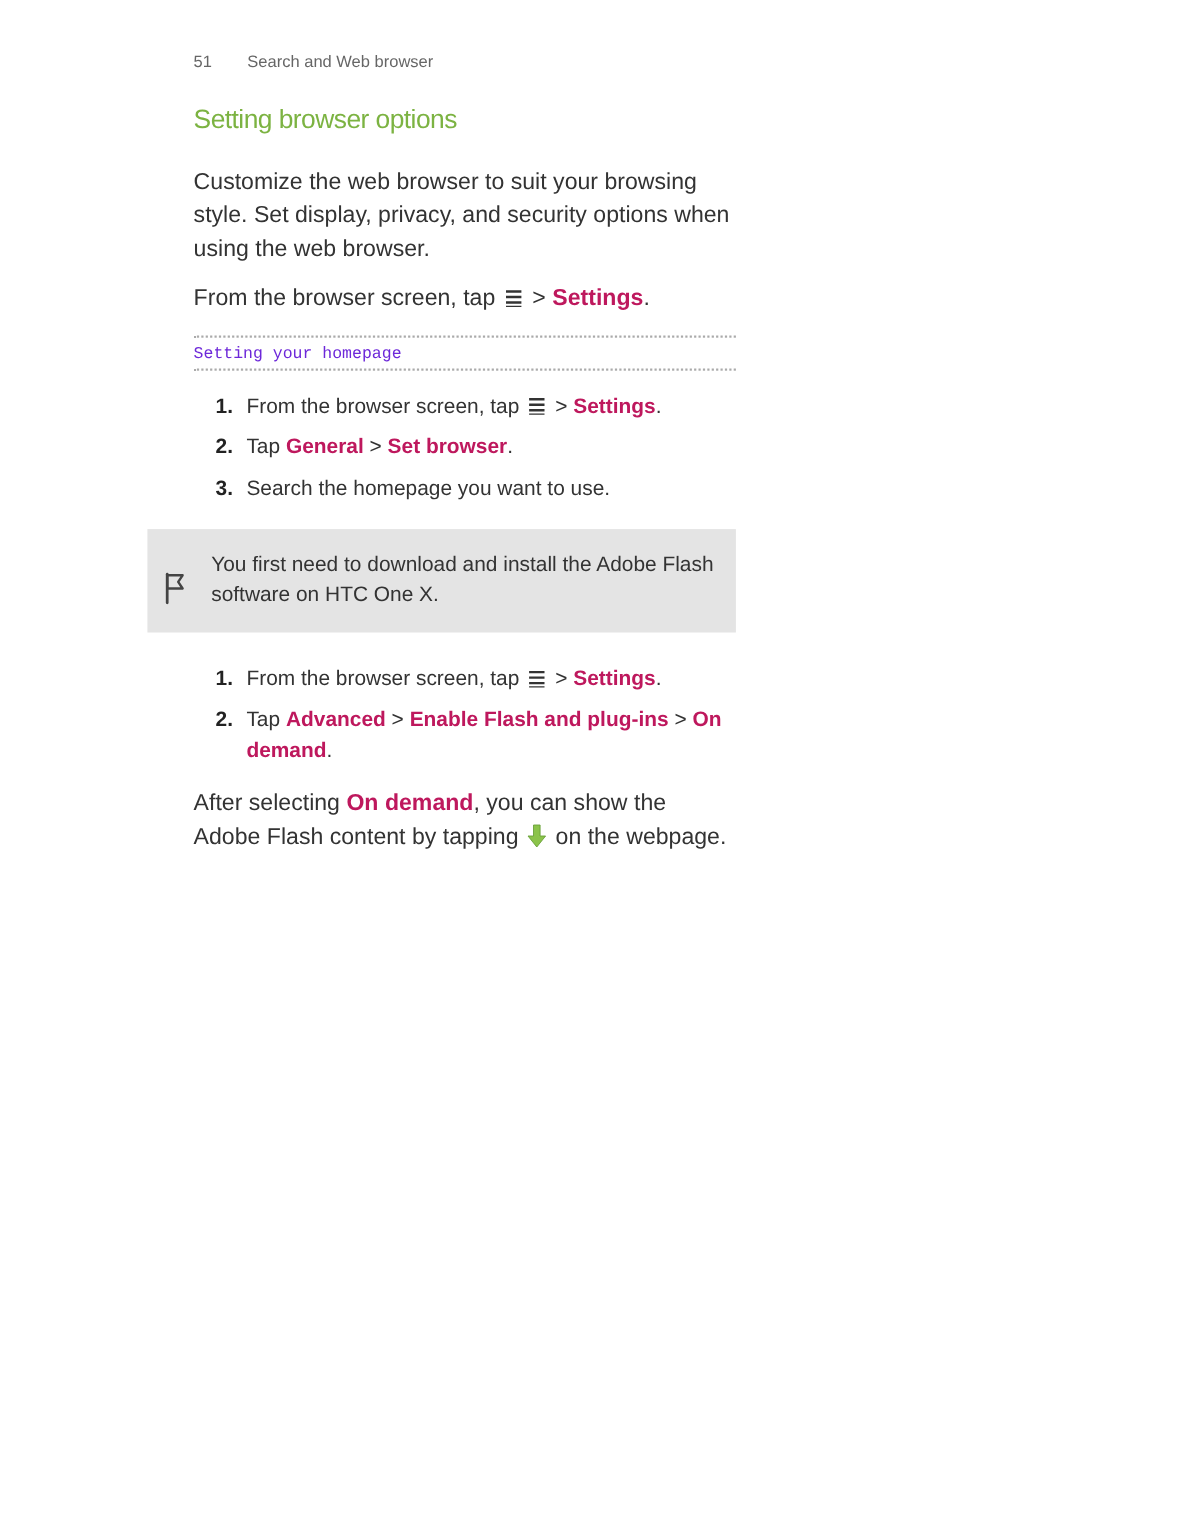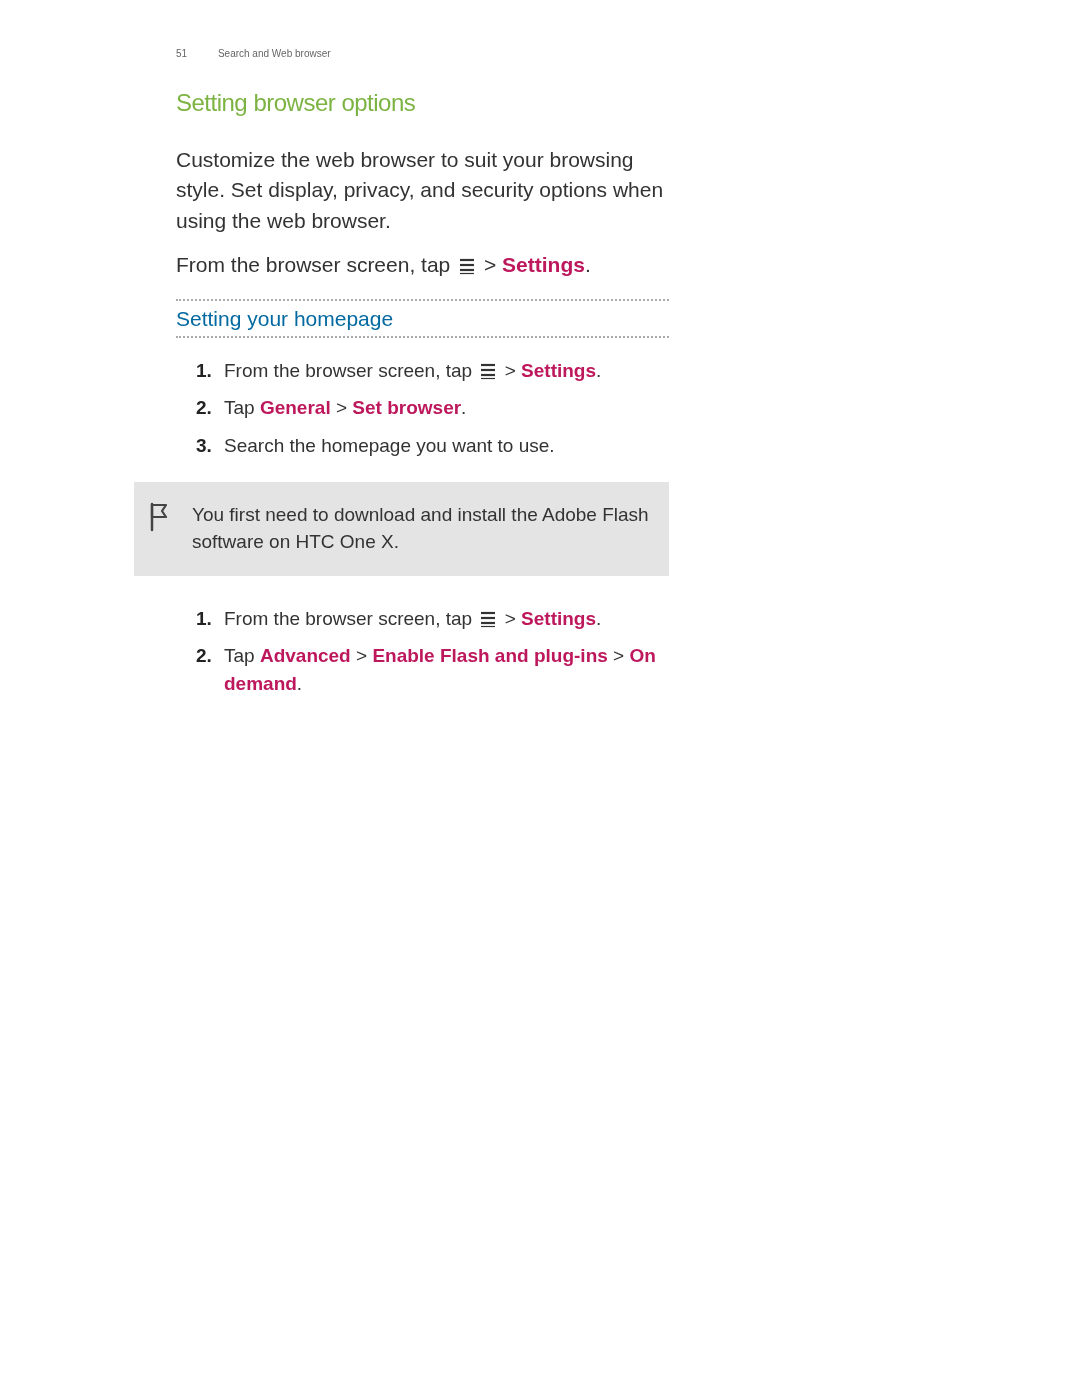--- a/index.html
+++ b/index.html
@@ -12,21 +12,21 @@
       background: #fff;
       width: 1080px;
       color: #333;
     }
     .page {
       padding: 48px 176px 48px 176px;
       max-width: 845px;
       margin-left: 0;
     }
     .header-line {
-      font-size: 10px;
+      font-size: 15px;
       color: #666;
       margin-bottom: 30px;
     }
     .page-number {
       margin-right: 28px;
     }
     .section-name {
       color: #666;
     }
     h1 {
@@ -48,28 +48,29 @@
     }
     .menu-icon {
       display: inline-block;
       vertical-align: -3px;
       margin: 0 2px;
     }
     .menu-icon svg {
       display: block;
     }
     h2 {
-      font-size: 21px;
+      font-size: 15px;
       font-weight: normal;
-      color: #0369a1;
+      color: #6d28d9;
       border-top: 2px dotted #aaa;
       border-bottom: 2px dotted #aaa;
       padding: 6px 0 5px 0;
       margin-top: 18px;
       margin-bottom: 14px;
+      font-family: Liberation Mono, monospace;
     }
     ol {
       list-style: none;
       counter-reset: item;
       padding-left: 20px;
       margin-bottom: 14px;
     }
     ol li {
       counter-increment: item;
       font-size: 19px;
@@ -83,21 +84,21 @@
       position: absolute;
       left: 0;
       font-weight: bold;
       color: #222;
     }
     .note-box {
       background: #e4e4e4;
       padding: 20px 20px 20px 14px;
       margin: 18px 0 24px -42px;
       display: flex;
-      align-items: flex-start;
+      align-items: flex-end;
       gap: 18px;
       width: calc(100% + 42px);
     }
     .flag-icon {
       flex-shrink: 0;
       width: 26px;
     }
     .note-text {
       font-size: 19px;
       color: #333;
@@ -168,14 +169,19 @@
             <line x1="2" y1="7" x2="16" y2="7" stroke="#333" stroke-width="2.2"></line>
             <line x1="2" y1="12" x2="16" y2="12" stroke="#333" stroke-width="2.2"></line>
             <line x1="2" y1="15.5" x2="16" y2="15.5" stroke="#333" stroke-width="1.2"></line>
           </svg></span><span> &gt; </span><span class="inline-bold">Settings</span><span>.</span>
     </li>
     <li>
       <span>Tap </span><span class="inline-bold">Advanced</span><span> &gt; </span><span class="inline-bold">Enable Flash and plug-ins</span><span> &gt; </span><span class="inline-bold">On demand</span><span>.</span>
     </li>
   </ol>
 
+  <p class="body-text">
+    <span>After selecting </span><span class="inline-bold">On demand</span><span>, you can show the Adobe Flash content by tapping </span><span class="arrow-icon"><svg width="18" height="22" viewBox="0 0 18 22">
+          <path d="M 6 1 L 12 1 L 12 11 L 17 11 L 9 21 L 1 11 L 6 11 Z" fill="#8bc34a" stroke="#689f38" stroke-width="0.8"></path>
+        </svg></span><span> on the webpage.</span>
+  </p>
 
 </div>
 
 </body></html>

